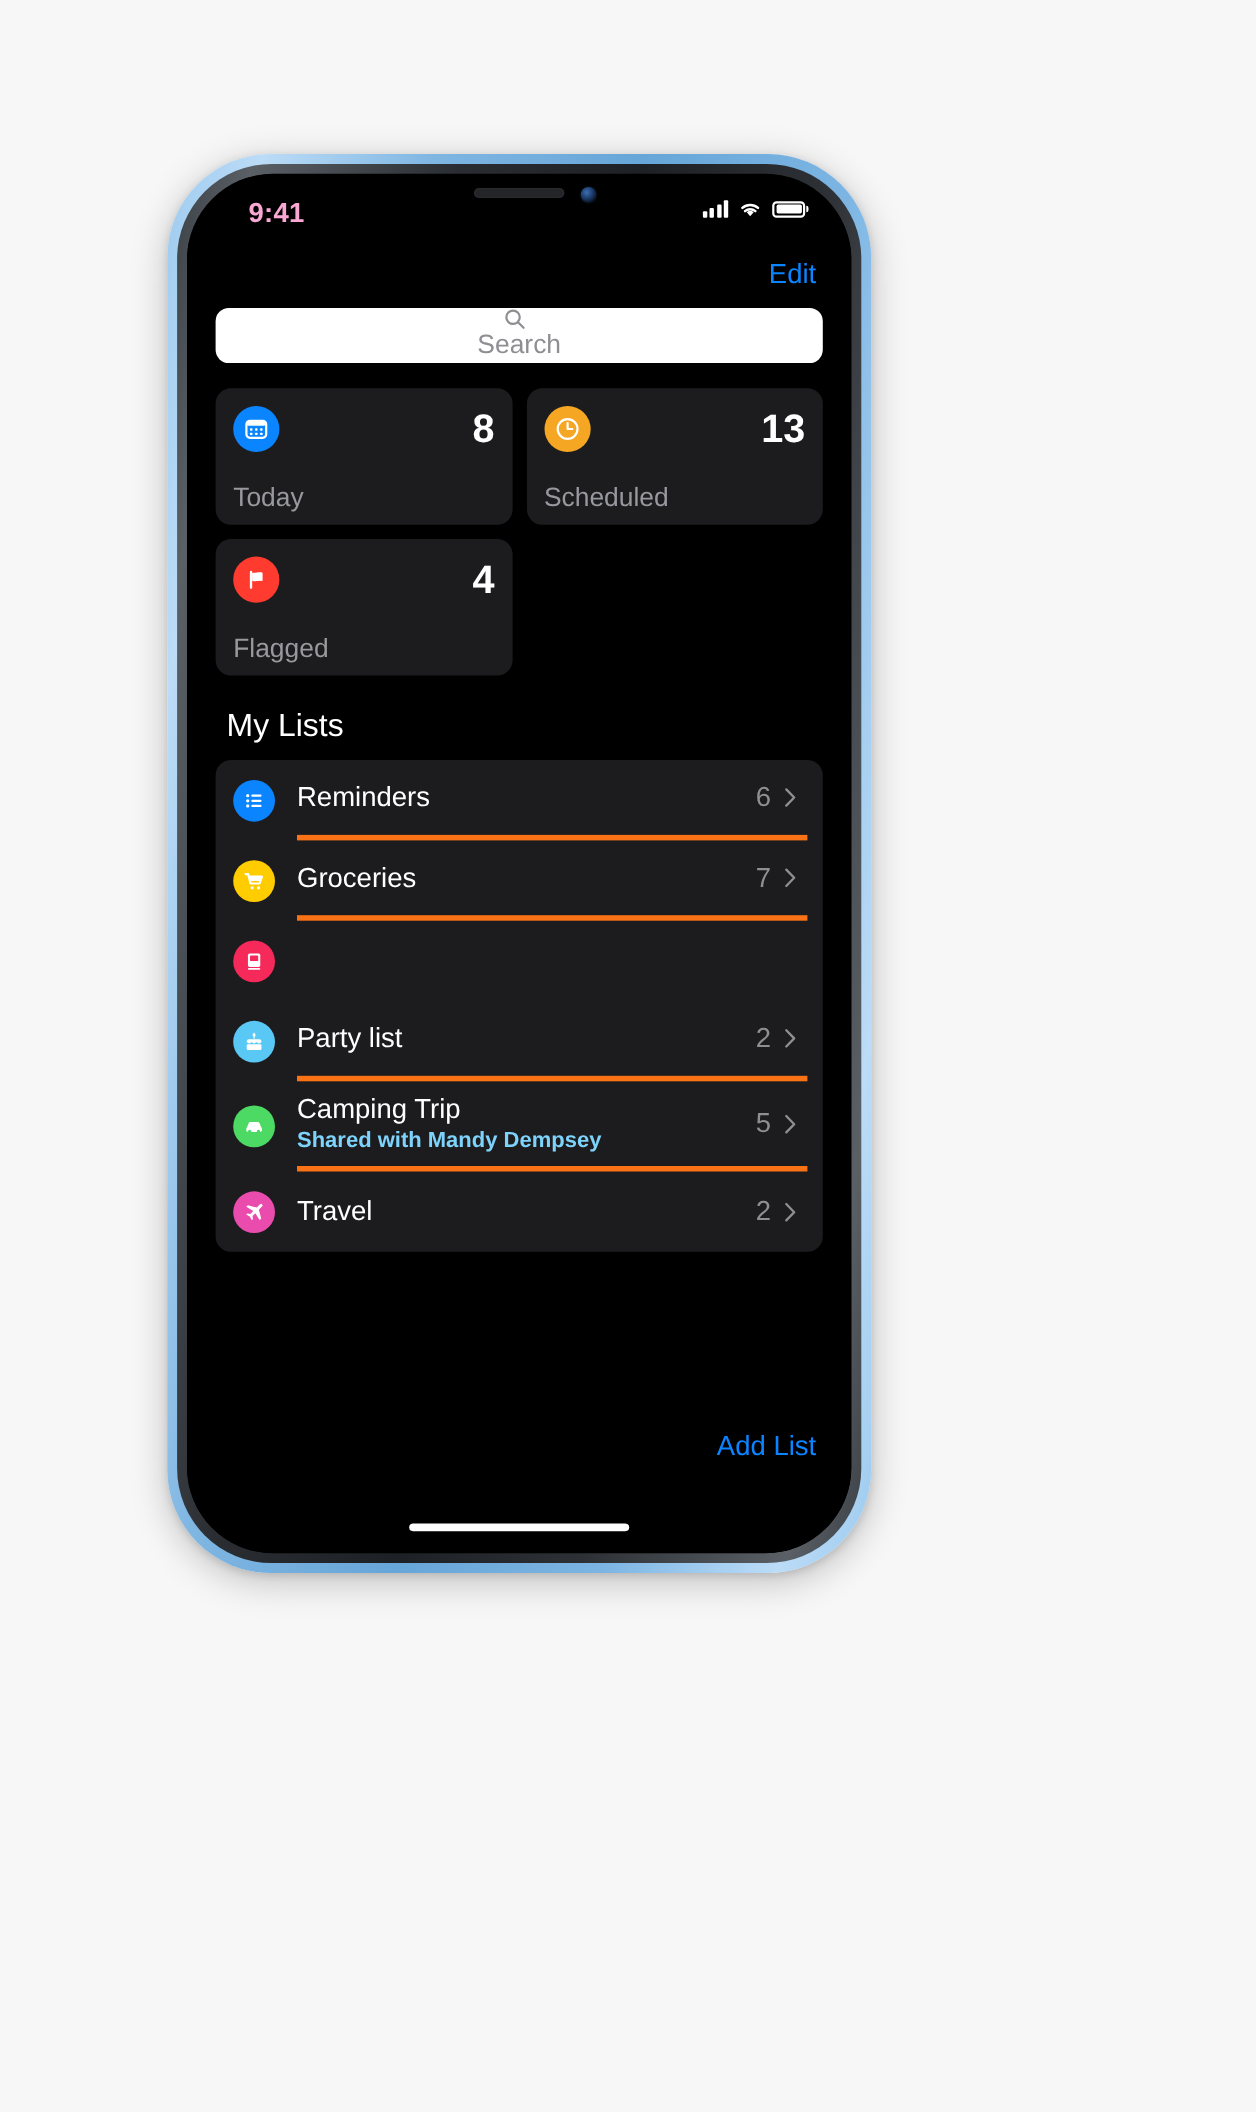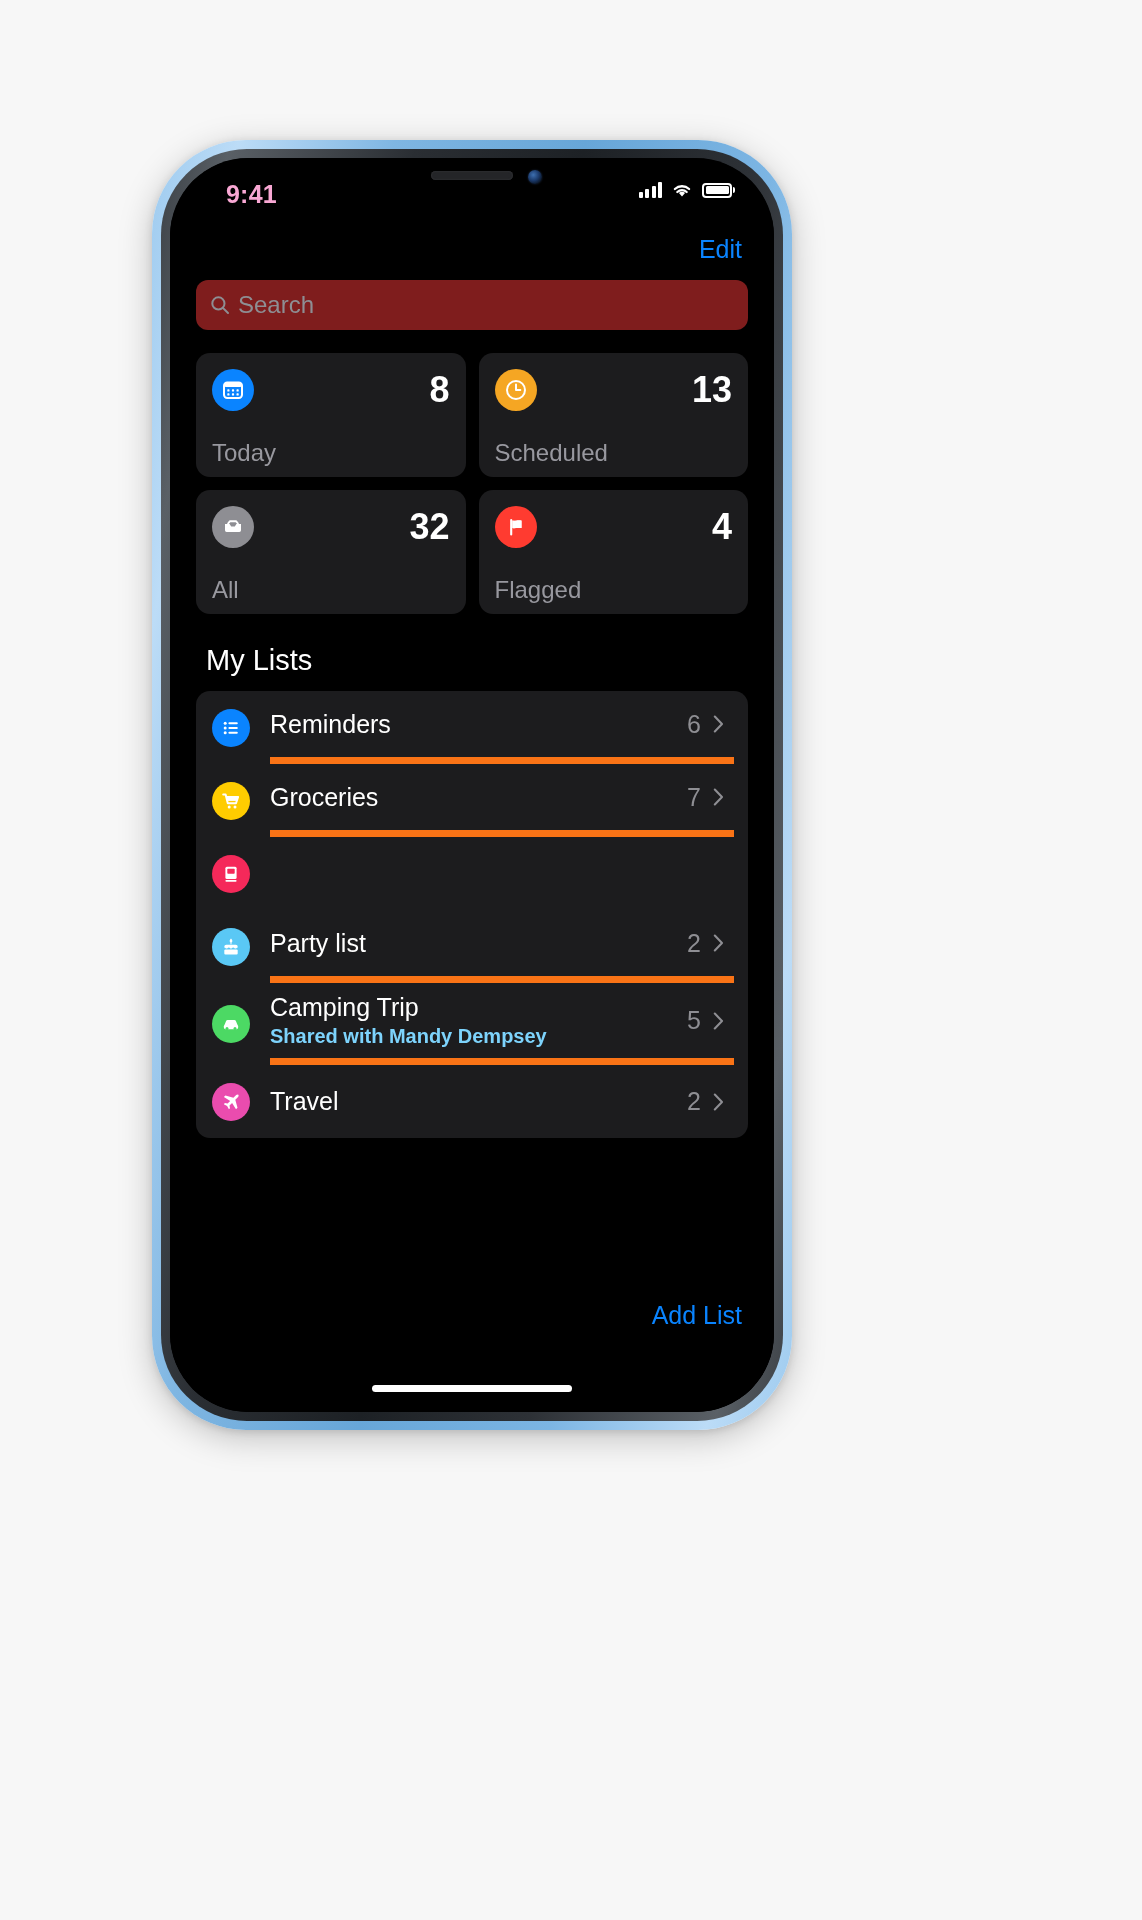--- a/index.html
+++ b/index.html
@@ -151,26 +151,27 @@
     padding-right:6px;
   }
   .edit-btn {
     color:#0a84ff;
     font-size:25px;
     cursor:pointer;
   }
 
   .searchbar {
     height:50px;
-    background:#7f1d1d;
+    background:#ffffff;
     border-radius:12px;
     display:flex;
     align-items:center;
     padding:0 14px;
     margin-top:2px;
+    flex-direction:column;
   }
   .search-icon {
     width:20px; height:20px;
     margin-right:8px;
     flex:none;
     position:relative;
   }
   .search-ph {
     color:#8e8e93;
     font-size:24px;
@@ -245,21 +246,21 @@
     justify-content:center;
     flex:none;
     margin-right:20px;
   }
   .row-body {
     flex:1;
     min-width:0;
     display:flex;
     flex-direction:column;
     justify-content:center;
-    border-bottom:7px solid #f97316;
+    border-bottom:5px solid #f97316;
     height:100%;
     padding-right:10px;
     position:relative;
   }
   .list-row:last-child .row-body { border-bottom:none; }
   .row-main {
     display:flex;
     align-items:center;
     justify-content:space-between;
     height:100%;
@@ -400,32 +401,20 @@
                     <svg width="24" height="24" viewBox="0 0 24 24">
                       <circle cx="12" cy="12" r="9" fill="none" stroke="#fff" stroke-width="2"></circle>
                       <path d="M12 6.6 V12 H16.3" stroke="#fff" stroke-width="2" fill="none" stroke-linecap="round" stroke-linejoin="round"></path>
                     </svg>
                   </span>
                   <span class="card-count">13</span>
                 </div>
                 <div class="card-label">Scheduled</div>
               </div>
 
-              <div class="card">
-                <div class="card-top">
-                  <span class="card-icon" style="background:#8e8e93;">
-                    <svg width="24" height="24" viewBox="0 0 24 24">
-                      <path d="M4 9 h4.6 l1.6 2.6 h3.6 L15.4 9 H20 v6.3 a1.6 1.6 0 0 1 -1.6 1.6 H5.6 A1.6 1.6 0 0 1 4 15.3 Z" fill="#fff"></path>
-                      <path d="M6.7 9 L8.8 6.3 h6.4 L17.3 9" fill="none" stroke="#fff" stroke-width="1.9" stroke-linejoin="round"></path>
-                    </svg>
-                  </span>
-                  <span class="card-count">32</span>
-                </div>
-                <div class="card-label">All</div>
-              </div>
 
               <div class="card">
                 <div class="card-top">
                   <span class="card-icon" style="background:#ff3b30;">
                     <svg width="24" height="24" viewBox="0 0 24 24">
                       <path d="M7.2 5 V19.4" stroke="#fff" stroke-width="2.1" stroke-linecap="round"></path>
                       <path d="M8.4 5.6 h9.1 v7.4 h-9.1 Z" fill="#fff"></path>
                       <path d="M8.4 13 c2.3 1.3 4.6 -1.3 9.1 0 v-7.4 c-4.5 -1.3 -6.8 1.3 -9.1 0 Z" fill="#fff"></path>
                     </svg>
                   </span>

